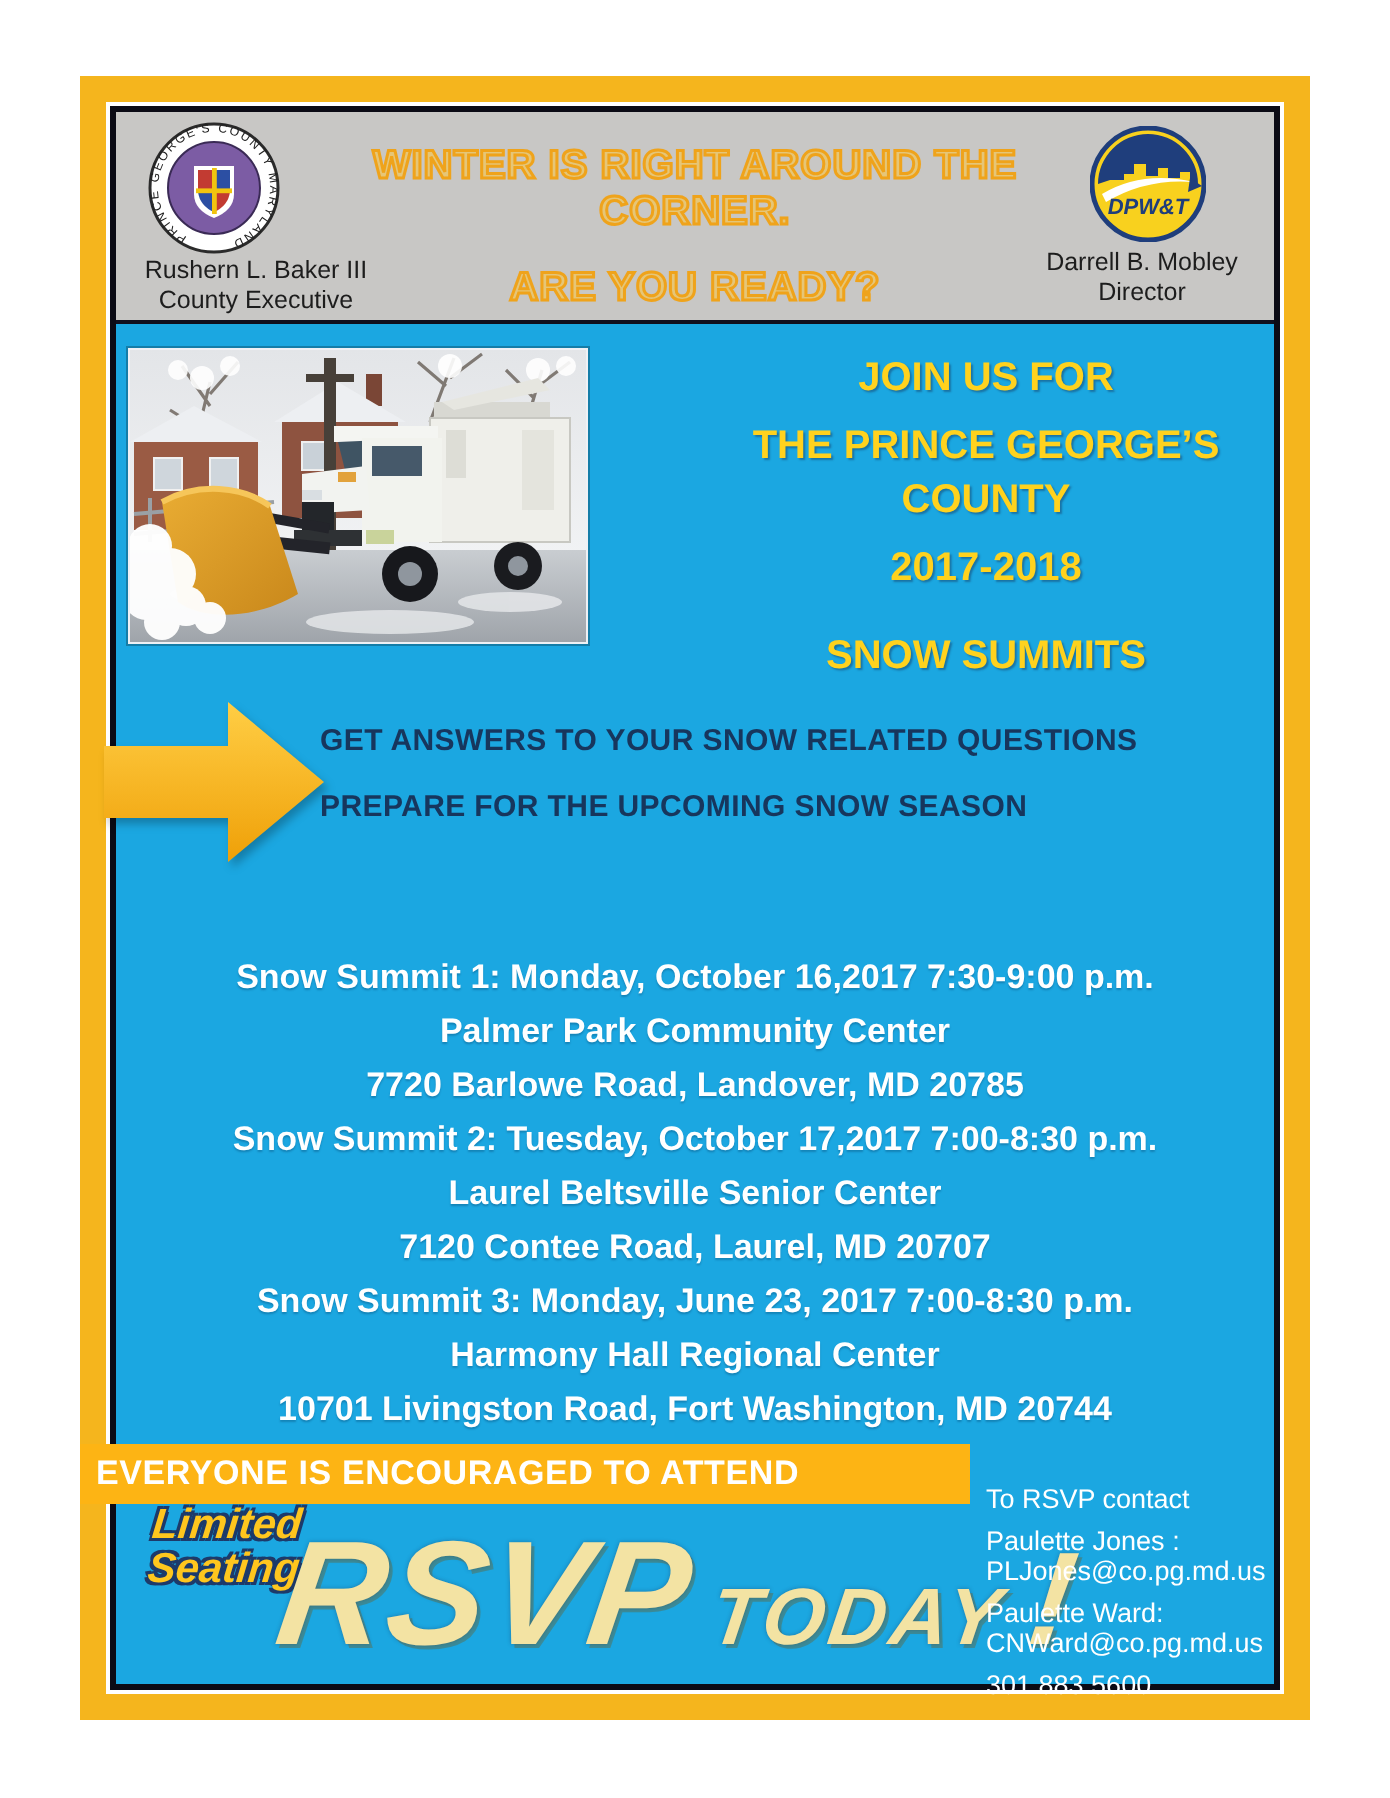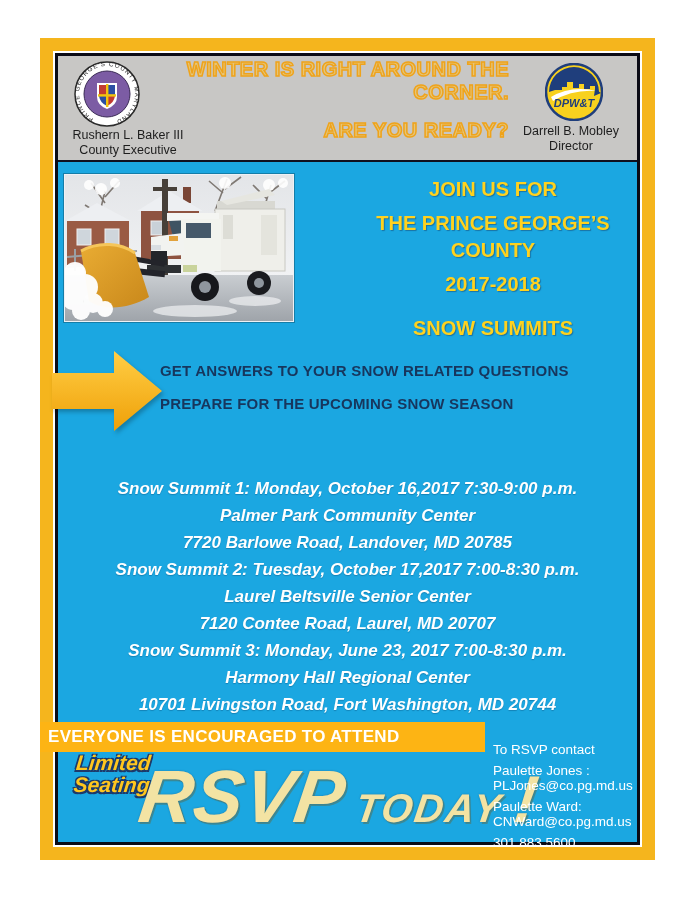--- a/index.html
+++ b/index.html
@@ -26,21 +26,21 @@
   .left-caption{
     position:absolute;left:4px;top:72px;width:132px;text-align:center;
     font-size:12.5px;line-height:15px;color:#1d1d1d;
   }
   .dpwt{position:absolute;right:34px;top:7px;width:58px;height:58px;}
   .right-caption{
     position:absolute;right:2px;top:68px;width:128px;text-align:center;
     font-size:12.5px;line-height:15px;color:#1d1d1d;
   }
   .header-title{
-    position:absolute;left:128px;right:128px;top:2px;text-align:right;
+    position:absolute;left:128px;right:128px;top:16px;text-align:center;
   }
   .header-title .ot{
     font-size:20px;font-weight:bold;letter-spacing:.5px;
     color:rgba(232,166,32,0.18);
     -webkit-text-stroke:1.5px #EFA31B;
     text-shadow:0 0 1px rgba(255,210,90,0.55);
   }
   .header-title .ot.second{margin-top:15px;}
   
   .blue{
@@ -68,21 +68,20 @@
   .callout.c2{top:233px;}
   .loc-heading{
     position:absolute;left:0;right:0;top:271px;text-align:center;color:#ffffff;
     font-weight:bold;font-size:26px;line-height:30px;letter-spacing:.2px;
     text-shadow:0 1px 1px rgba(0,50,90,.3);
   }
   .loc-lines{
     position:absolute;left:0;right:0;top:313px;text-align:center;color:#ffffff;
     font-weight:bold;font-size:17px;line-height:27px;
     text-shadow:0 1px 1px rgba(0,50,90,.3);
-    font-style:italic;
   }
   .loc-lines p{margin:0;}
   .banner{
     position:absolute;left:-18px;top:560px;width:445px;height:30px;
     background:#FDB414;color:#ffffff;font-weight:bold;font-size:17px;
     line-height:30px;padding-left:8px;box-sizing:border-box;
     letter-spacing:.3px;z-index:3;white-space:nowrap;
   }
   .limited{
     position:absolute;left:17px;top:590px;font-size:21px;line-height:22px;

